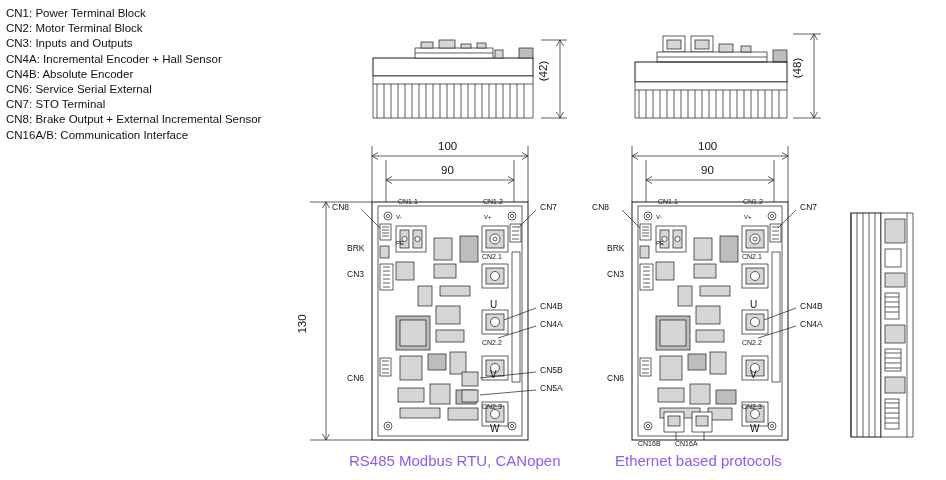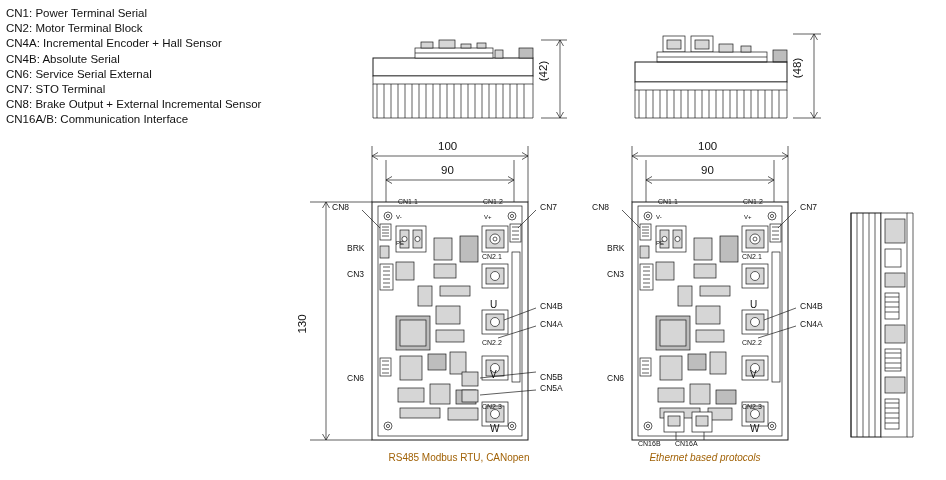--- a/index.html
+++ b/index.html
@@ -31,47 +31,48 @@
   
   .pane { position: absolute; }
   .dim-label {
     position: absolute;
     font-size: 11.5px;
     color: #111;
     white-space: nowrap;
   }
   .caption {
     position: absolute;
-    font-size: 10px;
-    color: #a16207;
+    font-size: 15px;
+    color: #8b5cf6;
     white-space: nowrap;
-    text-align: center;
+    text-align: left;
   }
   .callout {
     position: absolute;
     font-size: 8.5px;
     color: #111;
     white-space: nowrap;
   }
   .callout.small { font-size: 7px; }
   .callout.tiny { font-size: 6px; }
   svg { display: block; overflow: visible; }
   .ln { stroke: #1a1a1a; fill: none; }
   .thin { stroke-width: 0.7; }
   .med { stroke-width: 1; }
   .dimline { stroke: #1a1a1a; stroke-width: 0.7; fill: none; }
 </style>
 </head>
 <body>
 
 <div class="legend">
-  <div class="legend-item">CN1: Power Terminal Serial</div>
+  <div class="legend-item">CN1: Power Terminal Block</div>
   <div class="legend-item">CN2: Motor Terminal Block</div>
+  <div class="legend-item">CN3: Inputs and Outputs</div>
   <div class="legend-item">CN4A: Incremental Encoder + Hall Sensor</div>
-  <div class="legend-item">CN4B: Absolute Serial</div>
+  <div class="legend-item">CN4B: Absolute Encoder</div>
   <div class="legend-item">CN6: Service Serial External</div>
   <div class="legend-item">CN7: STO Terminal</div>
   <div class="legend-item">CN8: Brake Output + External Incremental Sensor</div>
   <div class="legend-item">CN16A/B: Communication Interface</div>
 </div>
 
 <div class="pane" style="left:355px; top:20px;">
   <svg width="230" height="105">
 
     <rect class="ln med" x="18" y="38" width="160" height="18" fill="#ffffff"></rect>
@@ -285,21 +286,21 @@
   </svg>
 
   <div class="callout" style="left:32px; top:62px;">CN8</div>
   <div class="callout" style="left:47px; top:103px;">BRK</div>
   <div class="callout" style="left:47px; top:129px;">CN3</div>
   <div class="callout" style="left:47px; top:233px;">CN6</div>
 
   <div class="callout" style="left:240px; top:62px;">CN7</div>
   <div class="callout" style="left:240px; top:161px;">CN4B</div>
   <div class="callout" style="left:240px; top:179px;">CN4A</div>
-  <div class="callout" style="left:240px; top:225px;margin-top:7px;">CN5B</div>
+  <div class="callout" style="left:240px; top:225px;">CN5B</div>
   <div class="callout" style="left:240px; top:243px;text-align:right;">CN5A</div>
 
   <div class="callout small" style="left:98px; top:58px;">CN1.1</div>
   <div class="callout small" style="left:183px; top:58px;">CN1.2</div>
   <div class="callout small" style="left:182px; top:113px;">CN2.1</div>
   <div class="callout small" style="left:182px; top:199px;">CN2.2</div>
   <div class="callout small" style="left:182px; top:263px;">CN2.3</div>
 
   <div class="callout" style="left:190px; top:159px; font-size:10px;">U</div>
   <div class="callout" style="left:190px; top:229px; font-size:10px;">V</div>
@@ -474,21 +475,21 @@
   <div class="callout" style="left:170px; top:283px; font-size:10px;">W</div>
 
   <div class="callout tiny" style="left:76px; top:74px;">V-</div>
   <div class="callout tiny" style="left:76px; top:100px;">PE</div>
   <div class="callout tiny" style="left:164px; top:74px;">V+</div>
 
   <div class="dim-label" style="left:118px; top:0px;">100</div>
   <div class="dim-label" style="left:121px; top:24px;">90</div>
 </div>
 
-<div class="caption" style="left:615px; top:452px; width:180px;font-style:italic;">Ethernet based protocols</div>
+<div class="caption" style="left:615px; top:452px; width:180px;">Ethernet based protocols</div>
 
 <div class="pane" style="left:845px; top:205px;">
   <svg width="100" height="240">
 
     <rect class="ln med" x="6" y="8" width="30" height="224" fill="#ffffff"></rect>
 
     <g class="ln thin">
       <path d="M6 8 L6 232"></path>
       <path d="M12 8 L12 232 M18 8 L18 232 M24 8 L24 232 M30 8 L30 232"></path>
     </g>

